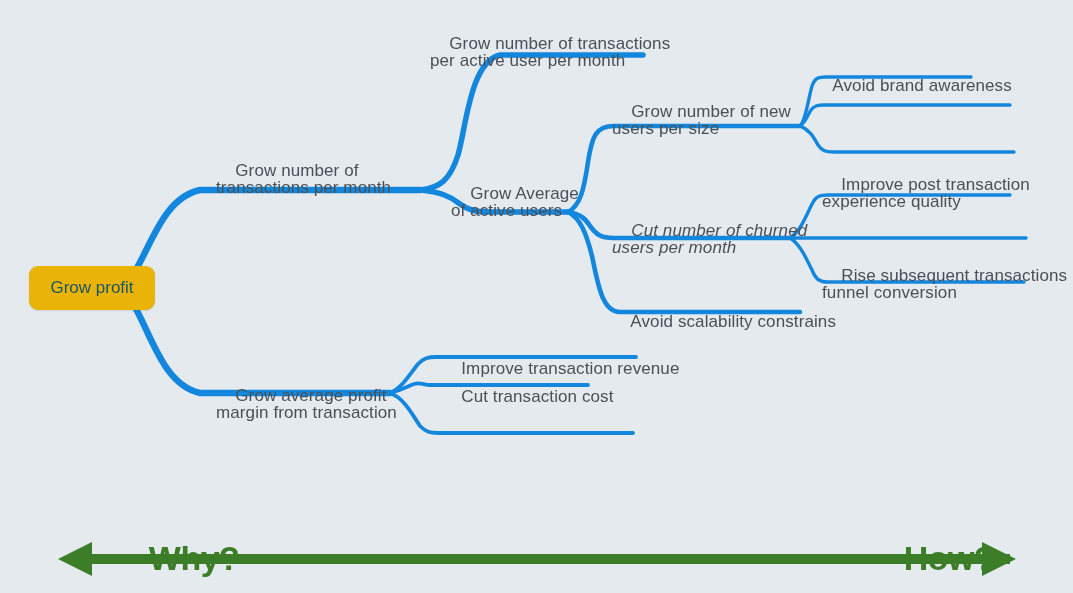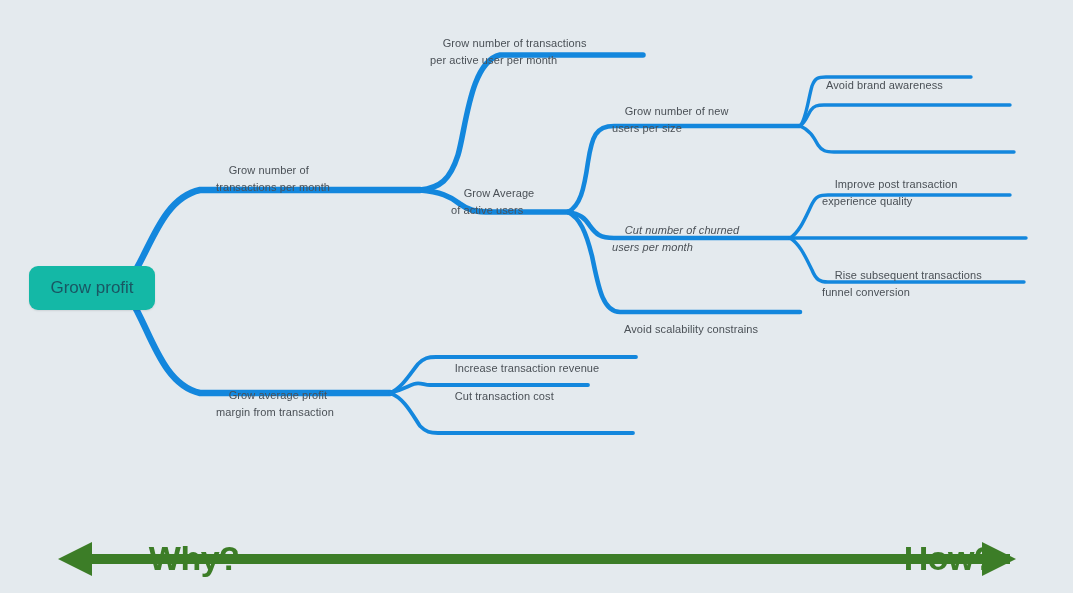--- a/index.html
+++ b/index.html
@@ -24,28 +24,28 @@
   svg.wires {
     position: absolute;
     left: 0; top: 0;
     width: 1073px;
     height: 593px;
     pointer-events: none;
   }
   .node-label {
     position: absolute;
     color: #4a5056;
-    font-size: 11px;
+    font-size: 17px;
     line-height: 17px;
     letter-spacing: 0.1px;
     white-space: pre;
   }
   .root-node {
     position: absolute;
-    background: #14b8a6;
+    background: #eab308;
     border-radius: 9px;
     color: #1a5663;
     font-size: 17px;
     line-height: 20px;
     display: flex;
     align-items: center;
     justify-content: center;
     box-shadow: 0 1px 2px rgba(0,0,0,0.10);
     white-space: pre;
   }
@@ -128,21 +128,21 @@
   <div class="node-label" style="left:612px; top:86px;">
     <span>Grow number of new
 users per size</span>
   </div>
 
   <div class="node-label" style="left:612px; top:205px;font-style:italic;">
     <span>Cut number of churned
 users per month</span>
   </div>
 
-  <div class="node-label" style="left:612px; top:304px;text-align:right;">
+  <div class="node-label" style="left:612px; top:296px;text-align:right;">
     <span>Avoid scalability constrains</span>
   </div>
 
   <div class="node-label" style="left:814px; top:60px;">
     <span>Avoid brand awareness</span>
   </div>
 
 
 
   <div class="node-label" style="left:822px; top:159px;">
@@ -150,21 +150,21 @@
 experience quality</span>
   </div>
 
 
   <div class="node-label" style="left:822px; top:250px;">
     <span>Rise subsequent transactions
 funnel conversion</span>
   </div>
 
   <div class="node-label" style="left:442px; top:343px;">
-    <span>Increase transaction revenue</span>
+    <span>Improve transaction revenue</span>
   </div>
 
   <div class="node-label" style="left:442px; top:371px;">
     <span>Cut transaction cost</span>
   </div>
 
 
   <div class="axis-word" style="left:113px; top:500px;">
     <span>Why?</span>
   </div>

